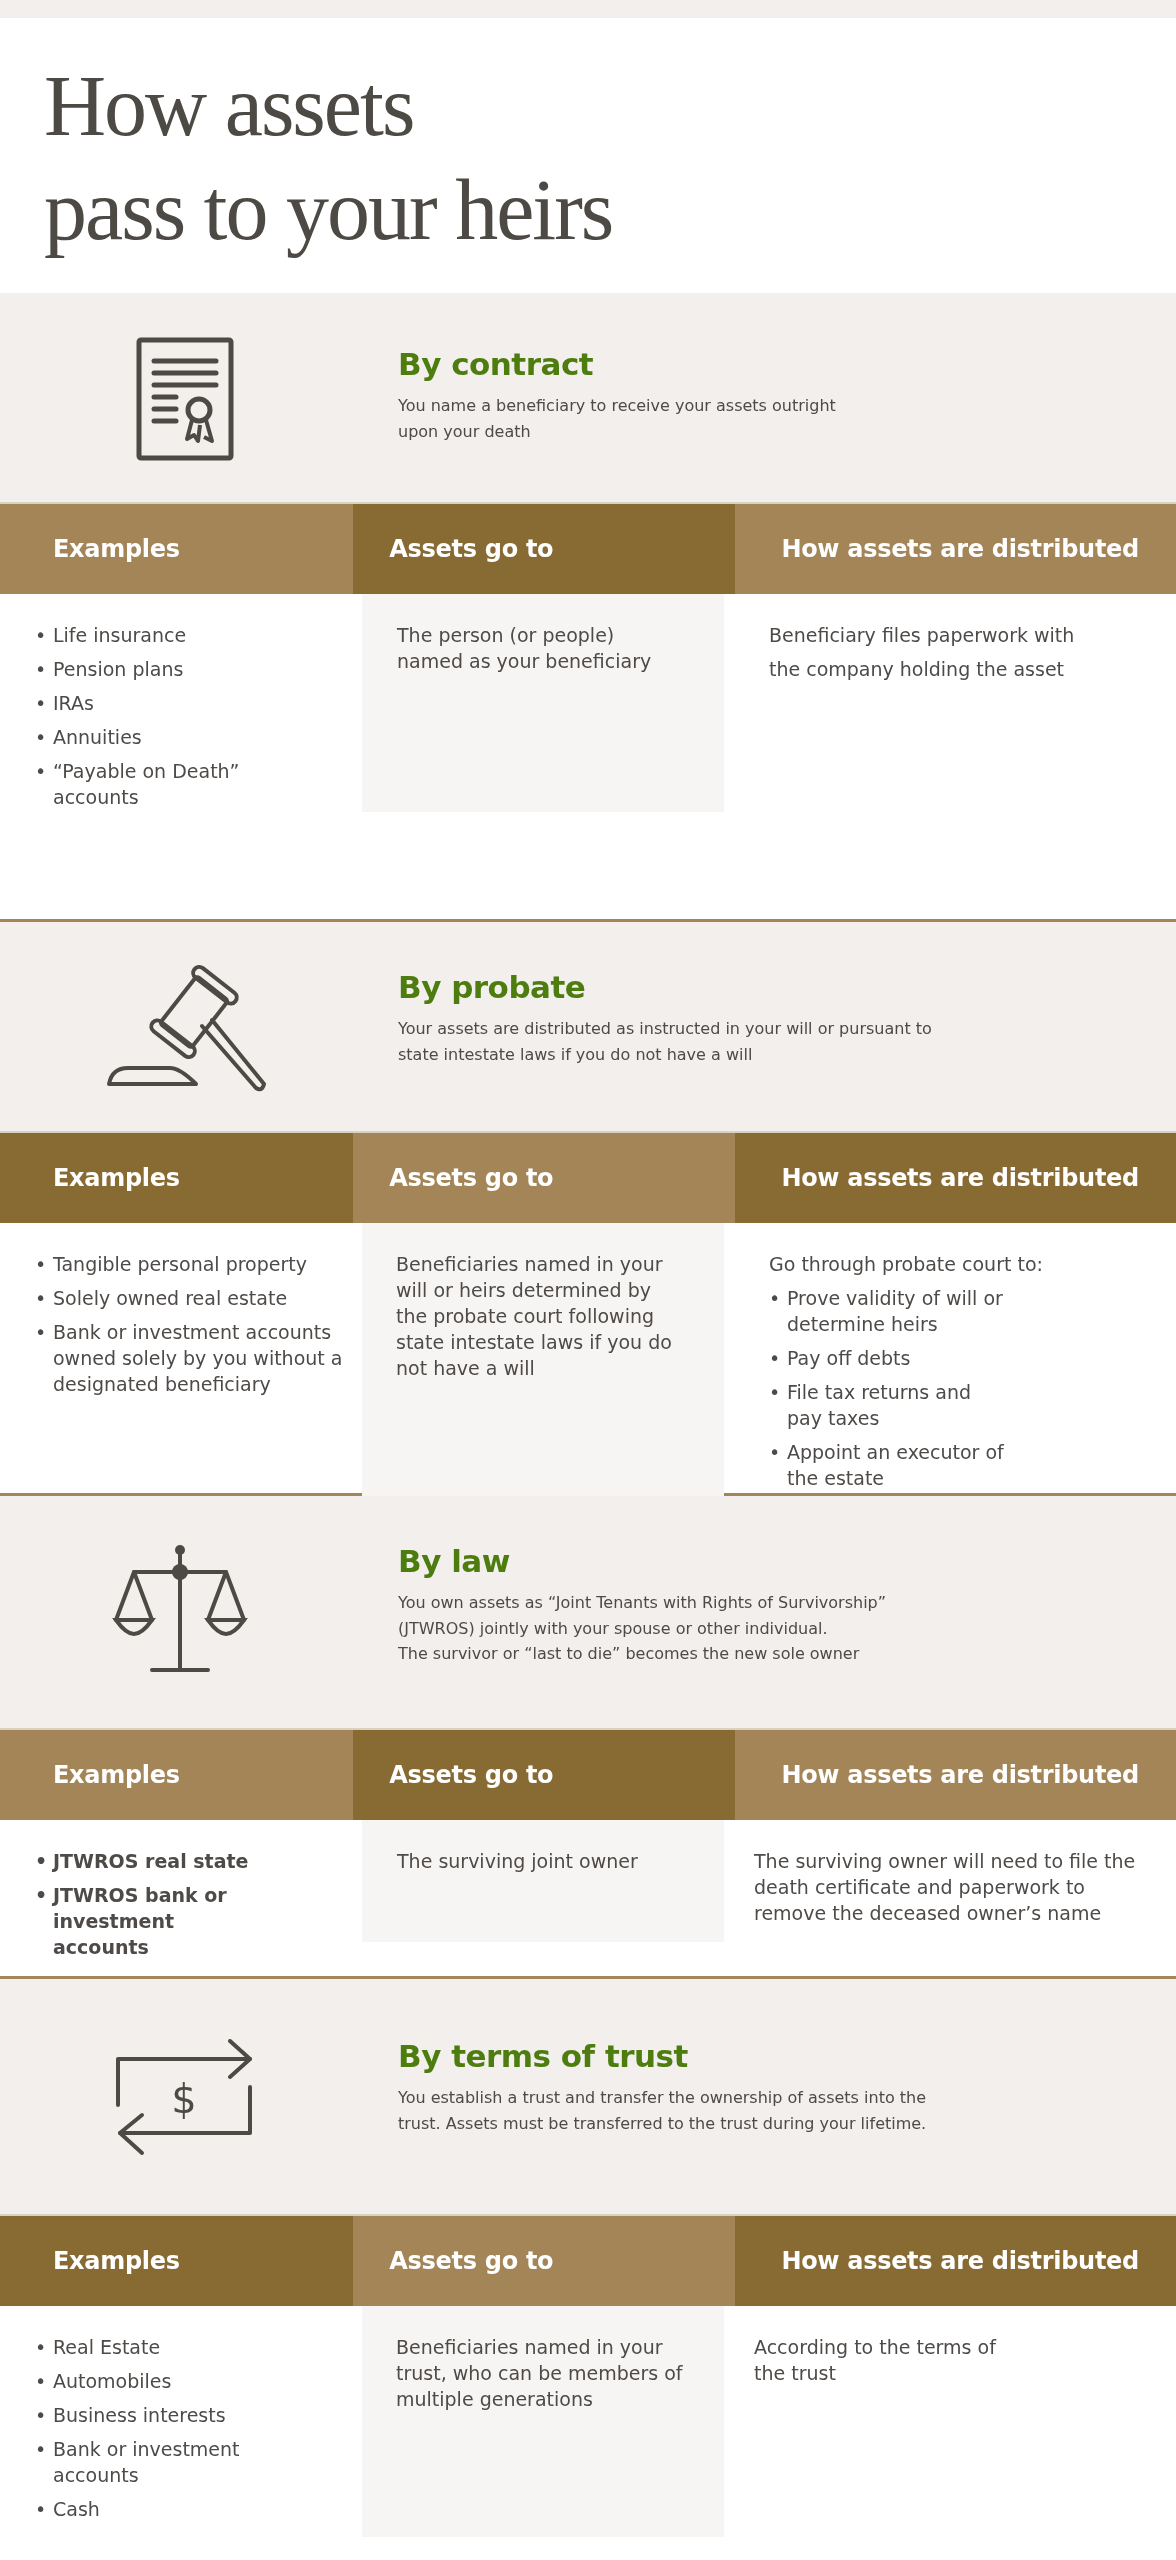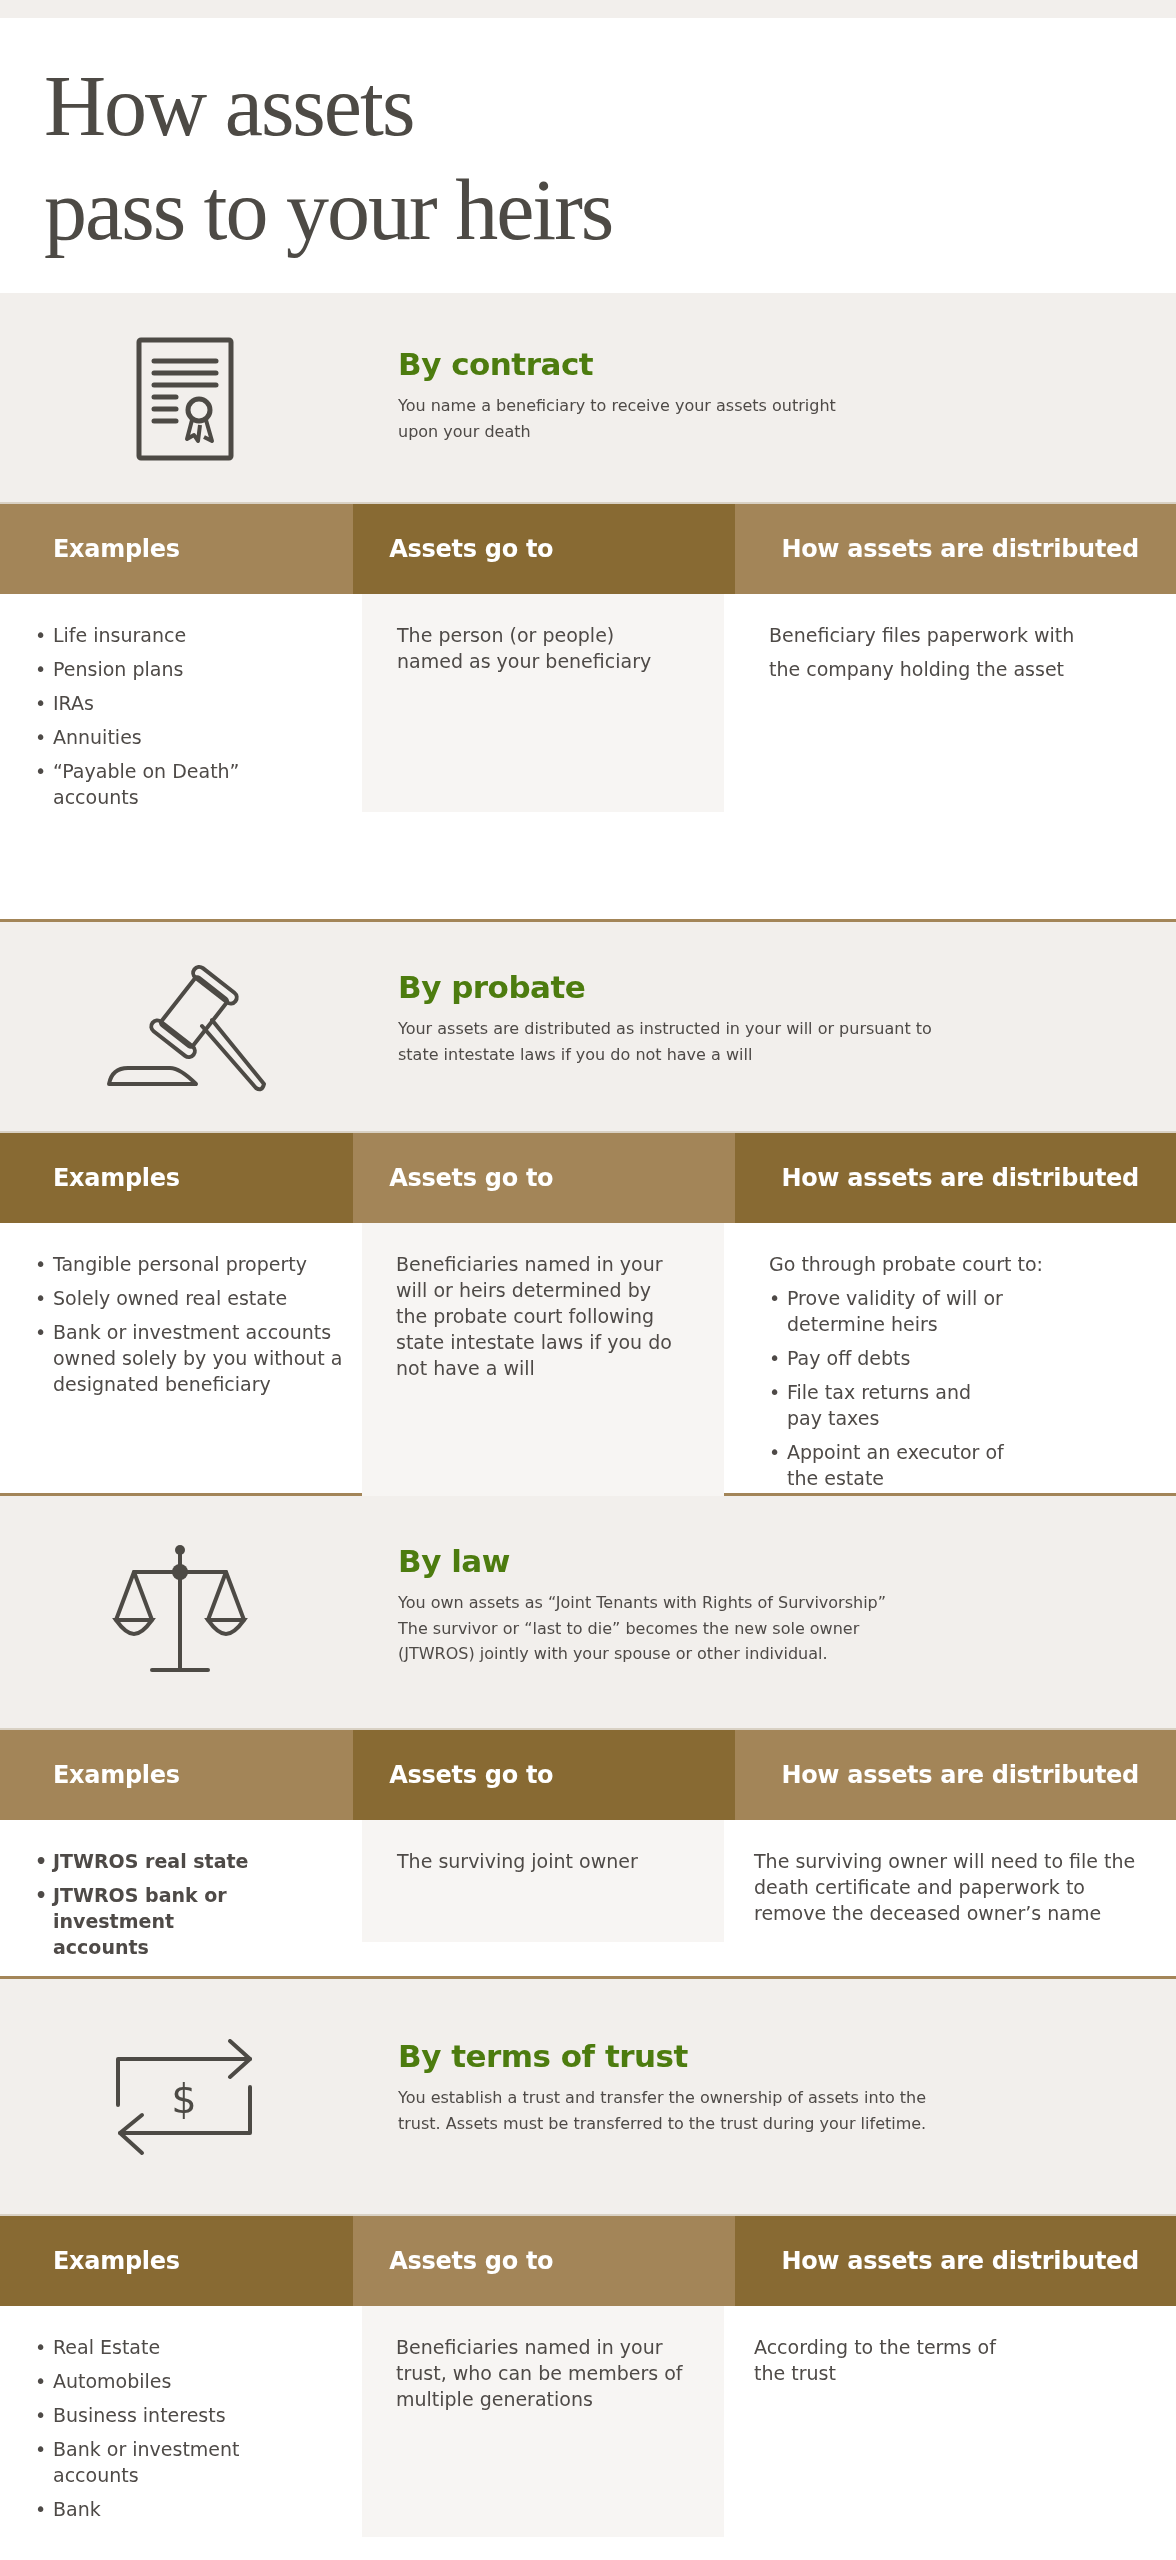--- a/index.html
+++ b/index.html
@@ -160,22 +160,22 @@
           <path d="M96 76 L132 76 Q122 90 114 90 Q106 90 96 76 Z"></path>
         </g>
         <circle cx="68" cy="6" r="5" fill="#4d4a45"></circle>
         <circle cx="68" cy="28" r="8" fill="#4d4a45"></circle>
       </svg>
     </div>
     <div class="text" style="top:46px; width:700px;">
       <h2>By law</h2>
       <p>
         <span style="display:block;">You own assets as “Joint Tenants with Rights of Survivorship”</span>
+        <span style="display:block;">(JTWROS) jointly with your spouse or other individual.</span>
         <span style="display:block;">The survivor or “last to die” becomes the new sole owner</span>
-        <span style="display:block;">(JTWROS) jointly with your spouse or other individual.</span>
       </p>
     </div>
   </div>
   <div class="hdr">
     <div class="c c1 light">Examples</div>
     <div class="c c2 dark">Assets go to</div>
     <div class="c c3 light">How assets are distributed</div>
   </div>
   <div class="body" style="height:156px;">
     <div class="col1">
@@ -217,21 +217,21 @@
     <div class="c c2 light">Assets go to</div>
     <div class="c c3 dark">How assets are distributed</div>
   </div>
   <div class="body" style="height:266px;">
     <div class="col1">
       <ul style="width:220px;">
         <li>Real Estate</li>
         <li>Automobiles</li>
         <li>Business interests</li>
         <li>Bank or investment accounts</li>
-        <li>Bank</li>
+        <li>Cash</li>
       </ul>
     </div>
     <div class="col2" style="height:231px; padding-left:34px;">
       <p style="width:300px;">Beneficiaries named in your trust, who can be members of multiple generations</p>
     </div>
     <div class="col3" style="padding-left:30px;">
       <p style="width:260px;">According to the terms of the trust</p>
     </div>
   </div>
 </section>

